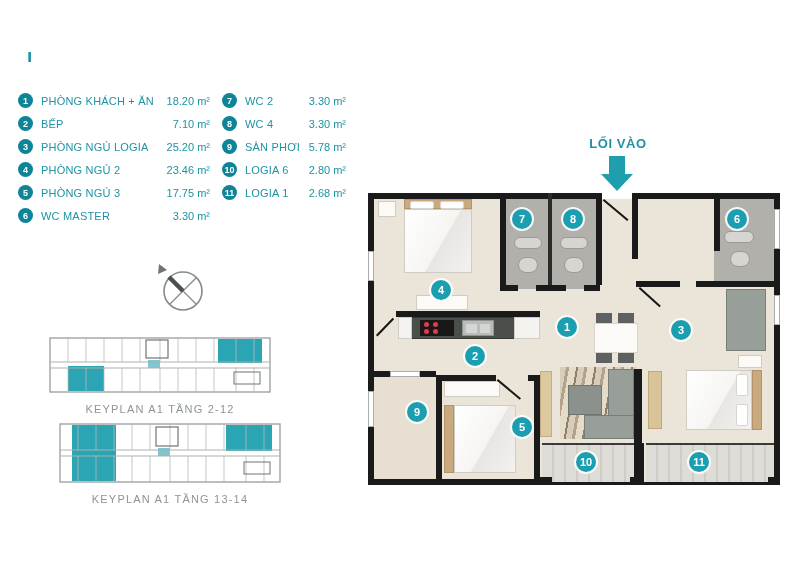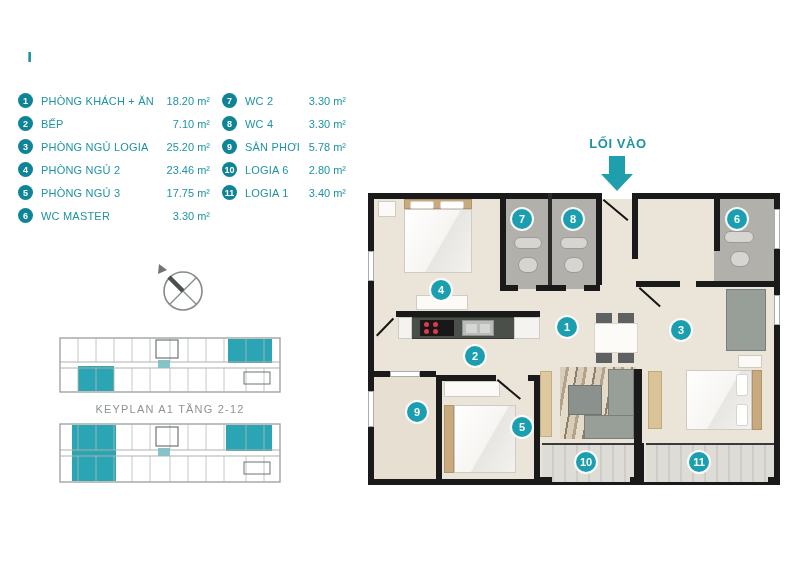--- a/index.html
+++ b/index.html
@@ -100,34 +100,34 @@
     <span class="larea">5.78 m²</span>
   </div>
   <div class="lrow" style="left:222px;top:162px;width:124px">
     <span class="lnum">10</span>
     <span class="llabel">LOGIA 6</span>
     <span class="larea">2.80 m²</span>
   </div>
   <div class="lrow" style="left:222px;top:185px;width:124px">
     <span class="lnum">11</span>
     <span class="llabel">LOGIA 1</span>
-    <span class="larea">3.40 m²</span>
+    <span class="larea">2.68 m²</span>
   </div>
 
   <div style="position:absolute;left:146px;top:256px">
     <svg width="62" height="62" viewBox="0 0 62 62">
       <circle cx="37" cy="35" r="19" fill="none" stroke="#848b8a" stroke-width="1.6"></circle>
       <line x1="24" y1="22" x2="50" y2="48" stroke="#848b8a" stroke-width="1.2"></line>
       <line x1="50" y1="22" x2="24" y2="48" stroke="#848b8a" stroke-width="1.2"></line>
       <line x1="37" y1="35" x2="23" y2="21" stroke="#4a4f4f" stroke-width="4.5"></line>
       <path d="M13 8 L21 14 L12 18 Z" fill="#6f7574"></path>
     </svg>
   </div>
 
-  <div class="keyplan" style="left:58px;top:332px">
+  <div class="keyplan" style="left:48px;top:332px">
     <svg width="224" height="66" viewBox="0 0 224 66">
       <rect x="2" y="6" width="220" height="54" fill="#ffffff" stroke="#9fa5a3" stroke-width="1.4"></rect>
       <rect x="20" y="34" width="36" height="25" fill="#2ba4b4"></rect>
       <rect x="170" y="7" width="44" height="24" fill="#2ba4b4"></rect>
       <rect x="100" y="28" width="12" height="8" fill="#7fc6cf"></rect>
       <line x1="2" y1="30" x2="222" y2="30" stroke="#aab1af" stroke-width="1"></line>
       <line x1="2" y1="36" x2="222" y2="36" stroke="#aab1af" stroke-width="1"></line>
       <path d="M20 6V30 M38 6V30 M56 6V30 M74 6V30 M92 6V30 M112 6V30 M130 6V30 M148 6V30 M166 6V30 M188 6V30 M206 6V30
                M20 36V60 M38 36V60 M56 36V60 M74 36V60 M92 36V60 M112 36V60 M130 36V60 M148 36V60 M166 36V60 M188 36V60 M206 36V60" stroke="#b4bab8" stroke-width=".8" fill="none"></path>
       <rect x="98" y="8" width="22" height="18" fill="none" stroke="#6f7574" stroke-width="1.2"></rect>
@@ -142,20 +142,21 @@
       <rect x="14" y="7" width="44" height="56" fill="#2ba4b4"></rect>
       <rect x="168" y="7" width="46" height="26" fill="#2ba4b4"></rect>
       <rect x="100" y="30" width="12" height="8" fill="#7fc6cf"></rect>
       <line x1="2" y1="32" x2="222" y2="32" stroke="#aab1af" stroke-width="1"></line>
       <line x1="2" y1="38" x2="222" y2="38" stroke="#aab1af" stroke-width="1"></line>
       <path d="M20 6V32 M38 6V32 M56 6V32 M74 6V32 M92 6V32 M112 6V32 M130 6V32 M148 6V32 M166 6V32 M188 6V32 M206 6V32
                M20 38V64 M38 38V64 M56 38V64 M74 38V64 M92 38V64 M112 38V64 M130 38V64 M148 38V64 M166 38V64 M188 38V64 M206 38V64" stroke="#b4bab8" stroke-width=".8" fill="none"></path>
       <rect x="98" y="9" width="22" height="19" fill="none" stroke="#6f7574" stroke-width="1.2"></rect>
       <rect x="186" y="44" width="26" height="12" fill="none" stroke="#6f7574" stroke-width="1"></rect>
     </svg>
+    <div class="kp-caption">KEYPLAN A1 TẦNG 13-14</div>
   </div>
 
   <div id="entry-label">LỐI VÀO</div>
   <div id="entry-arrow-shaft"></div>
   <div id="entry-arrow-head"></div>
 
   <div id="plan">
 
     <div class="floor" style="left:6px;top:6px;width:400px;height:286px;background:#ebe4d8"></div>
     <div class="floor" style="left:138px;top:6px;width:92px;height:90px;background:#b2b0ab"></div>

